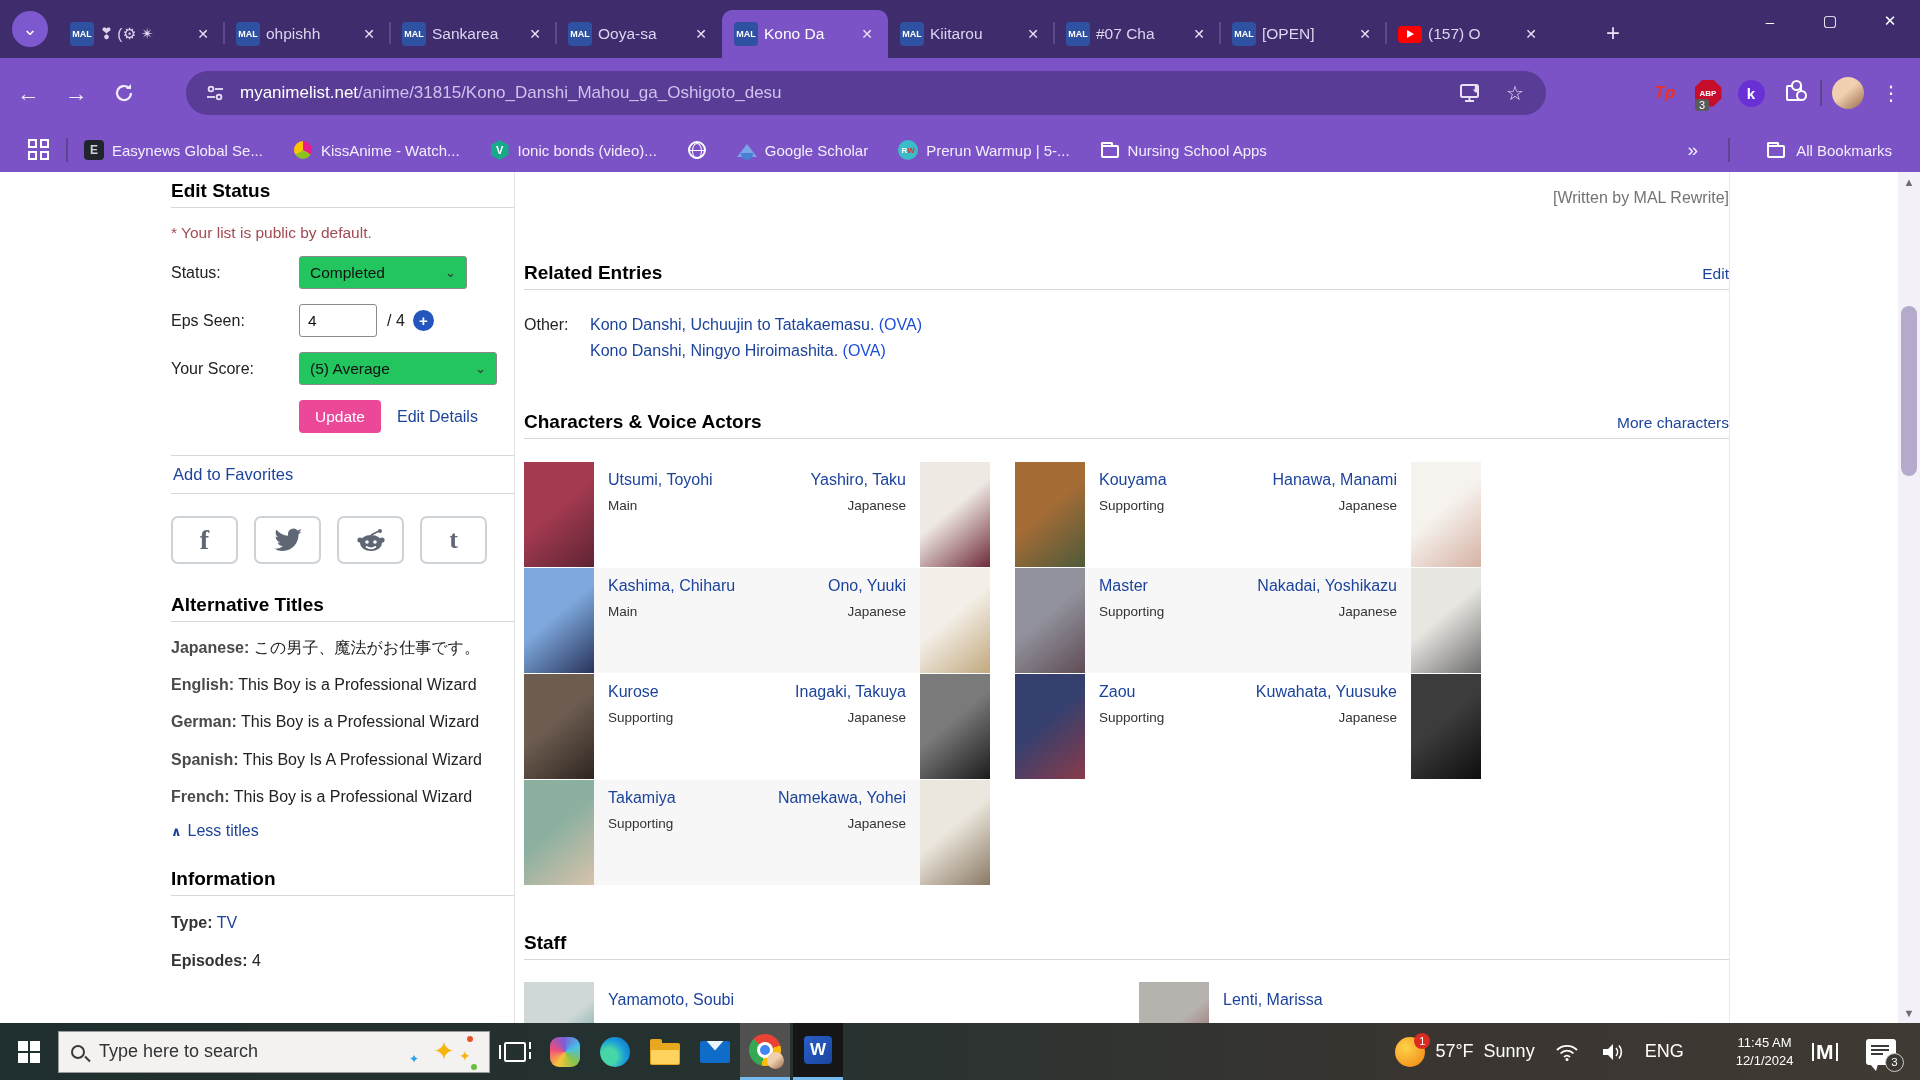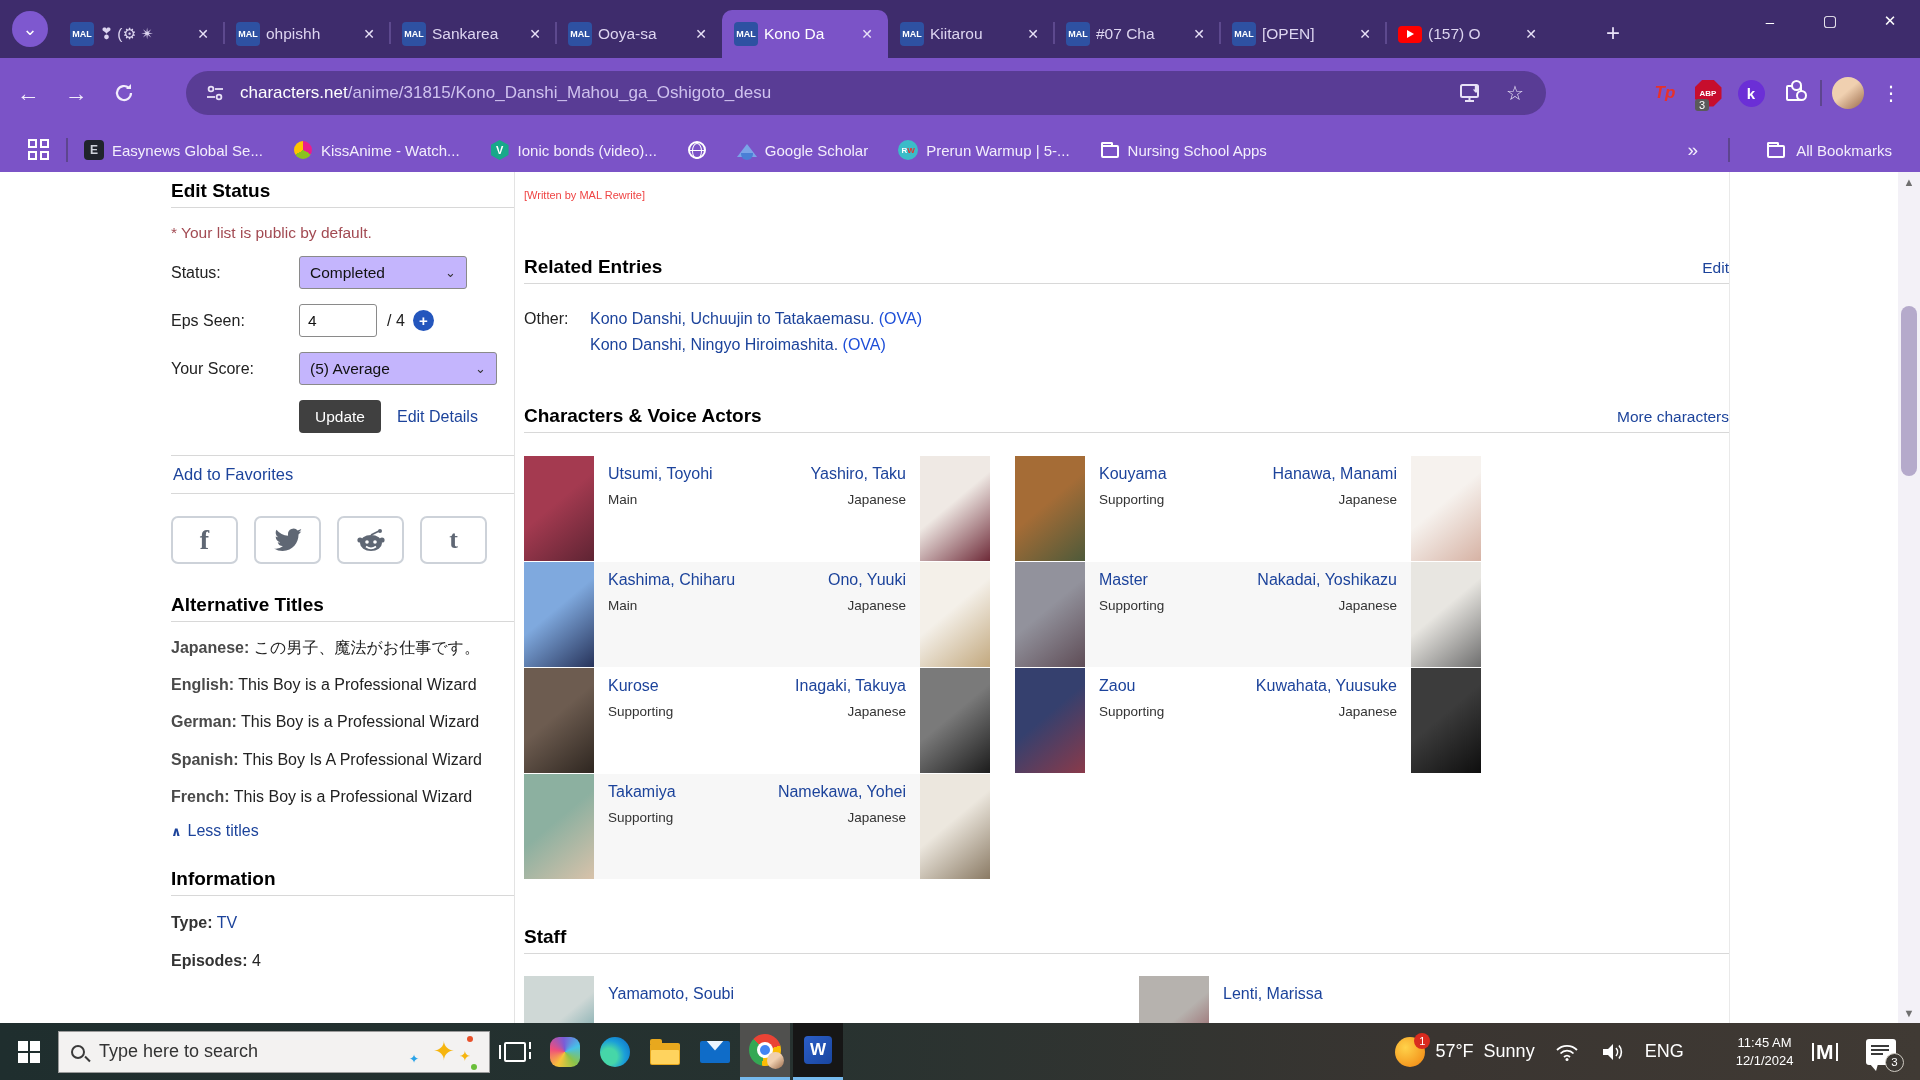--- a/index.html
+++ b/index.html
@@ -76,45 +76,45 @@
   .pagescroll { position:absolute; right:0; top:0; width:22px; height:851px; background:#f3f1f7; }
   .scroll-arrow { position:absolute; left:0; width:22px; height:20px; color:#6f6f6f; font-size:11px; display:flex; align-items:center; justify-content:center; }
   .scroll-thumb { position:absolute; left:3px; top:134px; width:16px; height:170px; background:#b5aacb; border-radius:8px; }
 
   
   .sidebar { position:absolute; left:171px; top:8px; width:343px; height:843px; overflow:hidden; font-size:16px; color:#222; }
   .h2row { font-size:19px; font-weight:bold; color:#000; border-bottom:1px solid #d8d8d8; padding-bottom:5px; display:flex; justify-content:space-between; align-items:baseline; }
   .note { color:#a24a52; margin:16px 0 14px; font-size:15.5px; }
   .formrow { display:flex; align-items:center; margin-bottom:15px; }
   .formrow label { width:128px; flex:none; font-size:16px; }
-  .selbox { border:1px solid #8a8a8a; border-radius:3px; background:#c4b5fd; height:33px; display:flex; align-items:center; padding:0 10px; font-size:15.5px; color:#111; justify-content:space-between; gap:14px; }
+  .selbox { border:1px solid #8a8a8a; border-radius:3px; background:#22c55e; height:33px; display:flex; align-items:center; padding:0 10px; font-size:15.5px; color:#111; justify-content:space-between; gap:14px; }
   .selbox .chev { font-size:13px; color:#333; }
   .sel-status { width:168px; }
   .sel-score { width:198px; }
   .epsinput { width:78px; height:33px; border:1px solid #8a8a8a; border-radius:3px; font-size:15.5px; padding:0 8px; font-family:inherit; color:#111; }
   .epstotal { margin-left:10px; font-size:16px; }
   .plusbtn { width:21px; height:21px; border-radius:50%; background:#2456bd; color:#fff; font-size:15px; font-weight:bold; display:inline-flex; align-items:center; justify-content:center; margin-left:8px; }
   .updrow { display:flex; align-items:center; gap:16px; margin:4px 0 22px 128px; }
-  .updbtn { background:#404040; color:#fff; border:none; border-radius:4px; height:33px; padding:0 16px; font-size:15.5px; font-family:inherit; }
+  .updbtn { background:#ec4899; color:#fff; border:none; border-radius:4px; height:33px; padding:0 16px; font-size:15.5px; font-family:inherit; }
   .blink { color:#1c439b; text-decoration:none; cursor:pointer; }
   .favrow { border-top:1px solid #d8d8d8; border-bottom:1px solid #d8d8d8; padding:9px 2px; font-size:16.5px; margin-bottom:22px; }
   .socialrow { display:flex; gap:16px; margin-bottom:30px; }
   .socialbtn { width:67px; height:48px; border:2px solid #cdd2d9; border-radius:7px; display:flex; align-items:center; justify-content:center; color:#5f6774; }
   .fb-f { font-family:"Liberation Serif","DejaVu Serif",serif; font-weight:bold; font-size:28px; }
   .tu-t { font-family:"Liberation Serif","DejaVu Serif",serif; font-weight:bold; font-size:26px; }
   .alt { margin:14px 0; line-height:1.45; }
   .alt b { color:#4a4a4a; }
   .lesstitles { margin:10px 0 28px; font-size:16px; }
   .chevup { font-size:13px; font-weight:bold; margin-right:6px; }
   .inforow { margin-top:16px; line-height:1.4; }
   .inforow b { color:#333; }
 
   
   .main { position:absolute; left:524px; top:0; width:1205px; height:851px; overflow:hidden; }
-  .written { margin-top:17px; font-size:11px; color:#ef4444; }
+  .written { margin-top:17px; font-size:16px; color:#737373;text-align:right; }
   .relhead { margin-top:55px; }
   .editlink { font-size:15.5px; font-weight:normal; }
   .relrow { display:flex; margin-top:22px; font-size:16px; line-height:1.6; }
   .rellabel { width:66px; flex:none; color:#222; }
   .rellinks div { white-space:nowrap; }
   .ova { color:#1d4ed8; }
   .charhead { margin-top:48px; }
   .morelink { font-size:15.5px; font-weight:normal; }
   .chargrid { display:flex; gap:25px; margin-top:23px; }
   .charcol { width:466px; }
@@ -261,21 +261,21 @@
     </div>
     <div class="urlbar">
       <span class="siteinfo">
         <svg width="20" height="20" viewBox="0 0 20 20">
             <circle cx="6" cy="6" r="2.4" fill="none" stroke="#e8e1f6" stroke-width="1.8"></circle>
             <line x1="10" y1="6" x2="18" y2="6" stroke="#e8e1f6" stroke-width="1.8"></line>
             <circle cx="14" cy="14" r="2.4" fill="none" stroke="#e8e1f6" stroke-width="1.8"></circle>
             <line x1="2" y1="14" x2="10" y2="14" stroke="#e8e1f6" stroke-width="1.8"></line>
           </svg>
       </span>
-      <span class="url"><span class="domain">characters.net</span><span class="path">/anime/31815/Kono_Danshi_Mahou_ga_Oshigoto_desu</span></span>
+      <span class="url"><span class="domain">myanimelist.net</span><span class="path">/anime/31815/Kono_Danshi_Mahou_ga_Oshigoto_desu</span></span>
       <span class="urlicon">
         <svg width="22" height="20" viewBox="0 0 22 20">
             <rect x="1" y="2" width="17" height="12" rx="1.5" fill="none" stroke="#e8e1f6" stroke-width="2"></rect>
             <line x1="9.5" y1="14" x2="9.5" y2="18" stroke="#e8e1f6" stroke-width="2"></line>
             <line x1="5" y1="18" x2="14" y2="18" stroke="#e8e1f6" stroke-width="2"></line>
             <line x1="16" y1="3" x2="16" y2="9" stroke="#e8e1f6" stroke-width="2.4"></line>
             <path d="M12.8 6.5 16 10l3.2-3.5z" fill="#e8e1f6"></path>
           </svg>
       </span>
       <span class="urlicon">☆</span>

